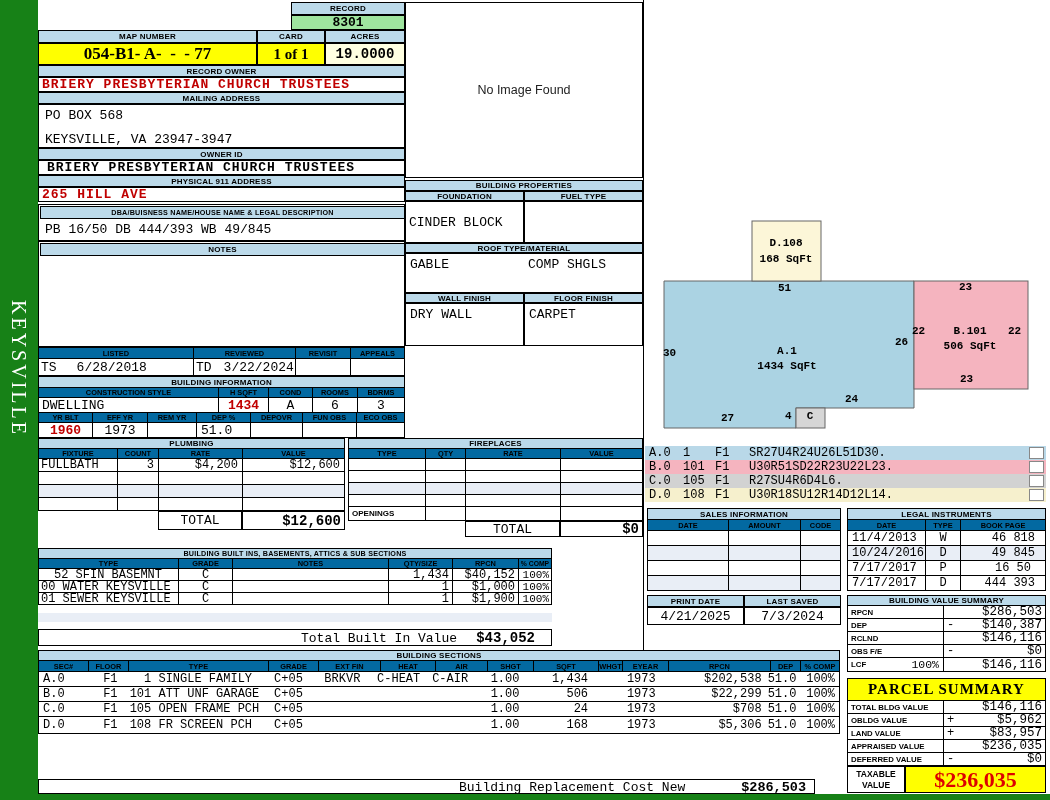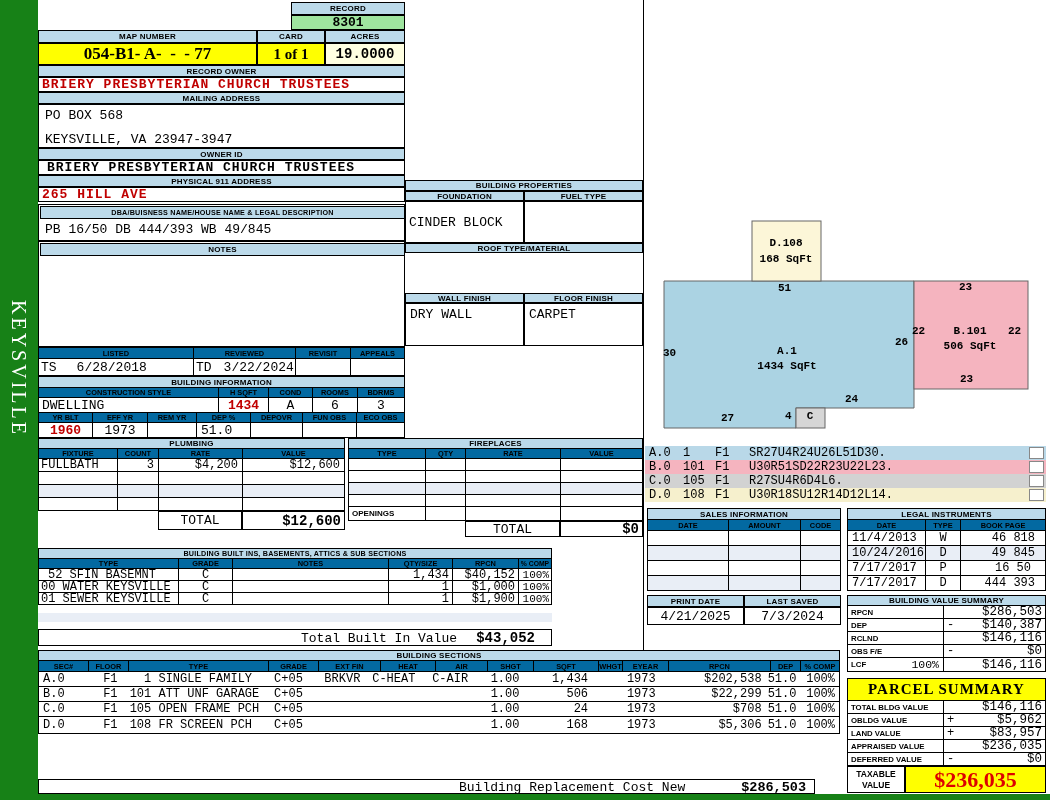--- a/index.html
+++ b/index.html
@@ -24,21 +24,21 @@
   .stripe{background:#E9EEF6}
   .dim{position:absolute;font:bold 11px "Liberation Mono","DejaVu Sans Mono",monospace;white-space:pre}
   .skl{position:absolute;font:bold 11px "Liberation Mono","DejaVu Sans Mono",monospace;text-align:center;white-space:pre}
   .lg{position:absolute;left:645px;width:401px;height:14px;display:flex;align-items:center;
       font-family:"Liberation Mono","DejaVu Sans Mono",monospace;font-size:12px;white-space:pre}
   .lg>span{display:block}
   .srow{display:flex;height:15px;align-items:center;border-bottom:1px solid #000;
         font-family:"Liberation Mono","DejaVu Sans Mono",monospace;font-size:12px;white-space:pre;box-sizing:border-box}
   .srow:last-child{border-bottom:none}
   .s1{width:50px;padding-left:4px}.s2{width:40px;text-align:center}.s3{width:140px}
-  .s4{width:50px;text-align:center}.s5{width:62px;text-align:center}.s6{width:55px;}
+  .s4{width:50px;text-align:center}.s5{width:62px;text-align:center}.s6{width:55px;text-align:center}
   .s7{width:52px;text-align:center}.s8{width:46px;text-align:right;padding-right:6px}
   .s9{width:65px;text-align:right;padding-right:8px}.s10{width:24px}.s11{width:46px;text-align:center}
   .s12{width:102px;text-align:right;padding-right:6px}.s13{width:30px;text-align:center}
   .s14{width:40px;text-align:right;padding-right:4px}
   .lblcell{width:96px;border-right:1px solid #000;display:flex;align-items:center;
            font:bold 7.8px "Liberation Sans",sans-serif;padding-left:3px;box-sizing:border-box}
   .valcell{flex:1;position:relative}
   .valcell .sign{position:absolute;left:3px;top:50%;transform:translateY(-50%);font:12px "Liberation Mono",monospace}
   .valcell .val{position:absolute;right:3px;top:50%;transform:translateY(-50%);font:12.5px "Liberation Mono",monospace;white-space:pre}
 </style>
@@ -206,21 +206,21 @@
   <div class="a h h7" style="left:38px;top:548px;width:514px;height:11px">BUILDING BUILT INS, BASEMENTS, ATTICS &amp; SUB SECTIONS</div>
   <div class="a frow hf" style="left:38px;top:559px;width:514px;height:10px">
     <span style="width:140px">TYPE</span>
     <span style="width:54px">GRADE</span>
     <span style="width:156px">NOTES</span>
     <span style="width:64px">QTY/SIZE</span>
     <span style="width:66px">RPCN</span>
     <span style="flex:1;font-size:6.8px">% COMP</span>
   </div>
   <div class="a frow" style="left:38px;top:569px;width:514px;height:12px">
-    <span style="width:140px;padding-left:9px" class="m12">52 SFIN BASEMNT</span>
+    <span style="width:140px;padding-left:15px" class="m12">52 SFIN BASEMNT</span>
     <span style="width:54px;justify-content:center" class="m12">C</span>
     <span style="width:156px"></span>
     <span style="width:64px;justify-content:flex-end;padding-right:3px" class="m12">1,434</span>
     <span style="width:66px;justify-content:flex-end;padding-right:3px" class="m12">$40,152</span>
     <span style="flex:1;justify-content:flex-end;padding-right:2px;font-size:11px" class="m12">100%</span>
   </div>
   <div class="a frow" style="left:38px;top:581px;width:514px;height:12px">
     <span style="width:140px;padding-left:2px" class="m12">00 WATER KEYSVILLE</span>
     <span style="width:54px;justify-content:center" class="m12">C</span>
     <span style="width:156px"></span>
@@ -271,26 +271,33 @@
     </div>
     <div class="srow">
       <span class="s1">D.0</span><span class="s2">F1</span><span class="s3">108 FR SCREEN PCH</span><span class="s4">C+05</span><span class="s5"></span><span class="s6"></span><span class="s7"></span><span class="s8">1.00</span><span class="s9">168</span><span class="s10"></span><span class="s11">1973</span><span class="s12">$5,306</span><span class="s13">51.0</span><span class="s14">100%</span>
     </div>
   </div>
   <div class="a b" style="left:38px;top:779px;width:777px;height:15px">
     <span class="m" style="position:absolute;left:420px;top:0">Building Replacement Cost New</span>
     <span class="m bold" style="position:absolute;right:8px;top:0;font-size:13.5px">$286,503</span>
   </div>
 
+  <div class="a b c" style="left:405px;top:2px;width:238px;height:176px">
+    <span style="font:12.5px 'Liberation Sans',sans-serif;color:#222">No Image Found</span>
+  </div>
   <div class="a h" style="left:405px;top:180px;width:238px;height:11px">BUILDING PROPERTIES</div>
   <div class="a h" style="left:405px;top:191px;width:119px;height:10px">FOUNDATION</div>
   <div class="a h" style="left:524px;top:191px;width:119px;height:10px">FUEL TYPE</div>
   <div class="a b l m" style="left:405px;top:201px;width:119px;height:42px">CINDER BLOCK</div>
   <div class="a b" style="left:524px;top:201px;width:119px;height:42px"></div>
   <div class="a h" style="left:405px;top:243px;width:238px;height:10px">ROOF TYPE/MATERIAL</div>
+  <div class="a b" style="left:405px;top:253px;width:238px;height:40px">
+    <span class="m" style="position:absolute;left:4px;top:3px">GABLE</span>
+    <span class="m" style="position:absolute;left:122px;top:3px">COMP SHGLS</span>
+  </div>
   <div class="a h" style="left:405px;top:293px;width:119px;height:10px">WALL FINISH</div>
   <div class="a h" style="left:524px;top:293px;width:119px;height:10px">FLOOR FINISH</div>
   <div class="a b" style="left:405px;top:303px;width:119px;height:43px">
     <span class="m" style="position:absolute;left:4px;top:3px">DRY WALL</span>
   </div>
   <div class="a b" style="left:524px;top:303px;width:119px;height:43px">
     <span class="m" style="position:absolute;left:4px;top:3px">CARPET</span>
   </div>
 
   <svg class="a" style="left:645px;top:215px" width="405" height="230" viewBox="0 0 405 230">

